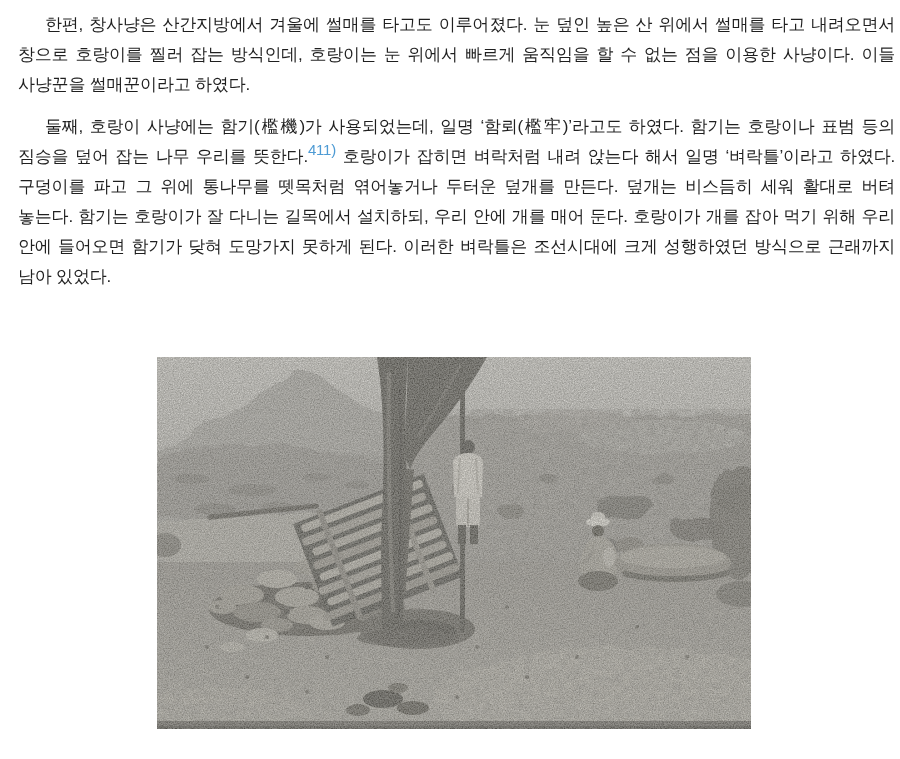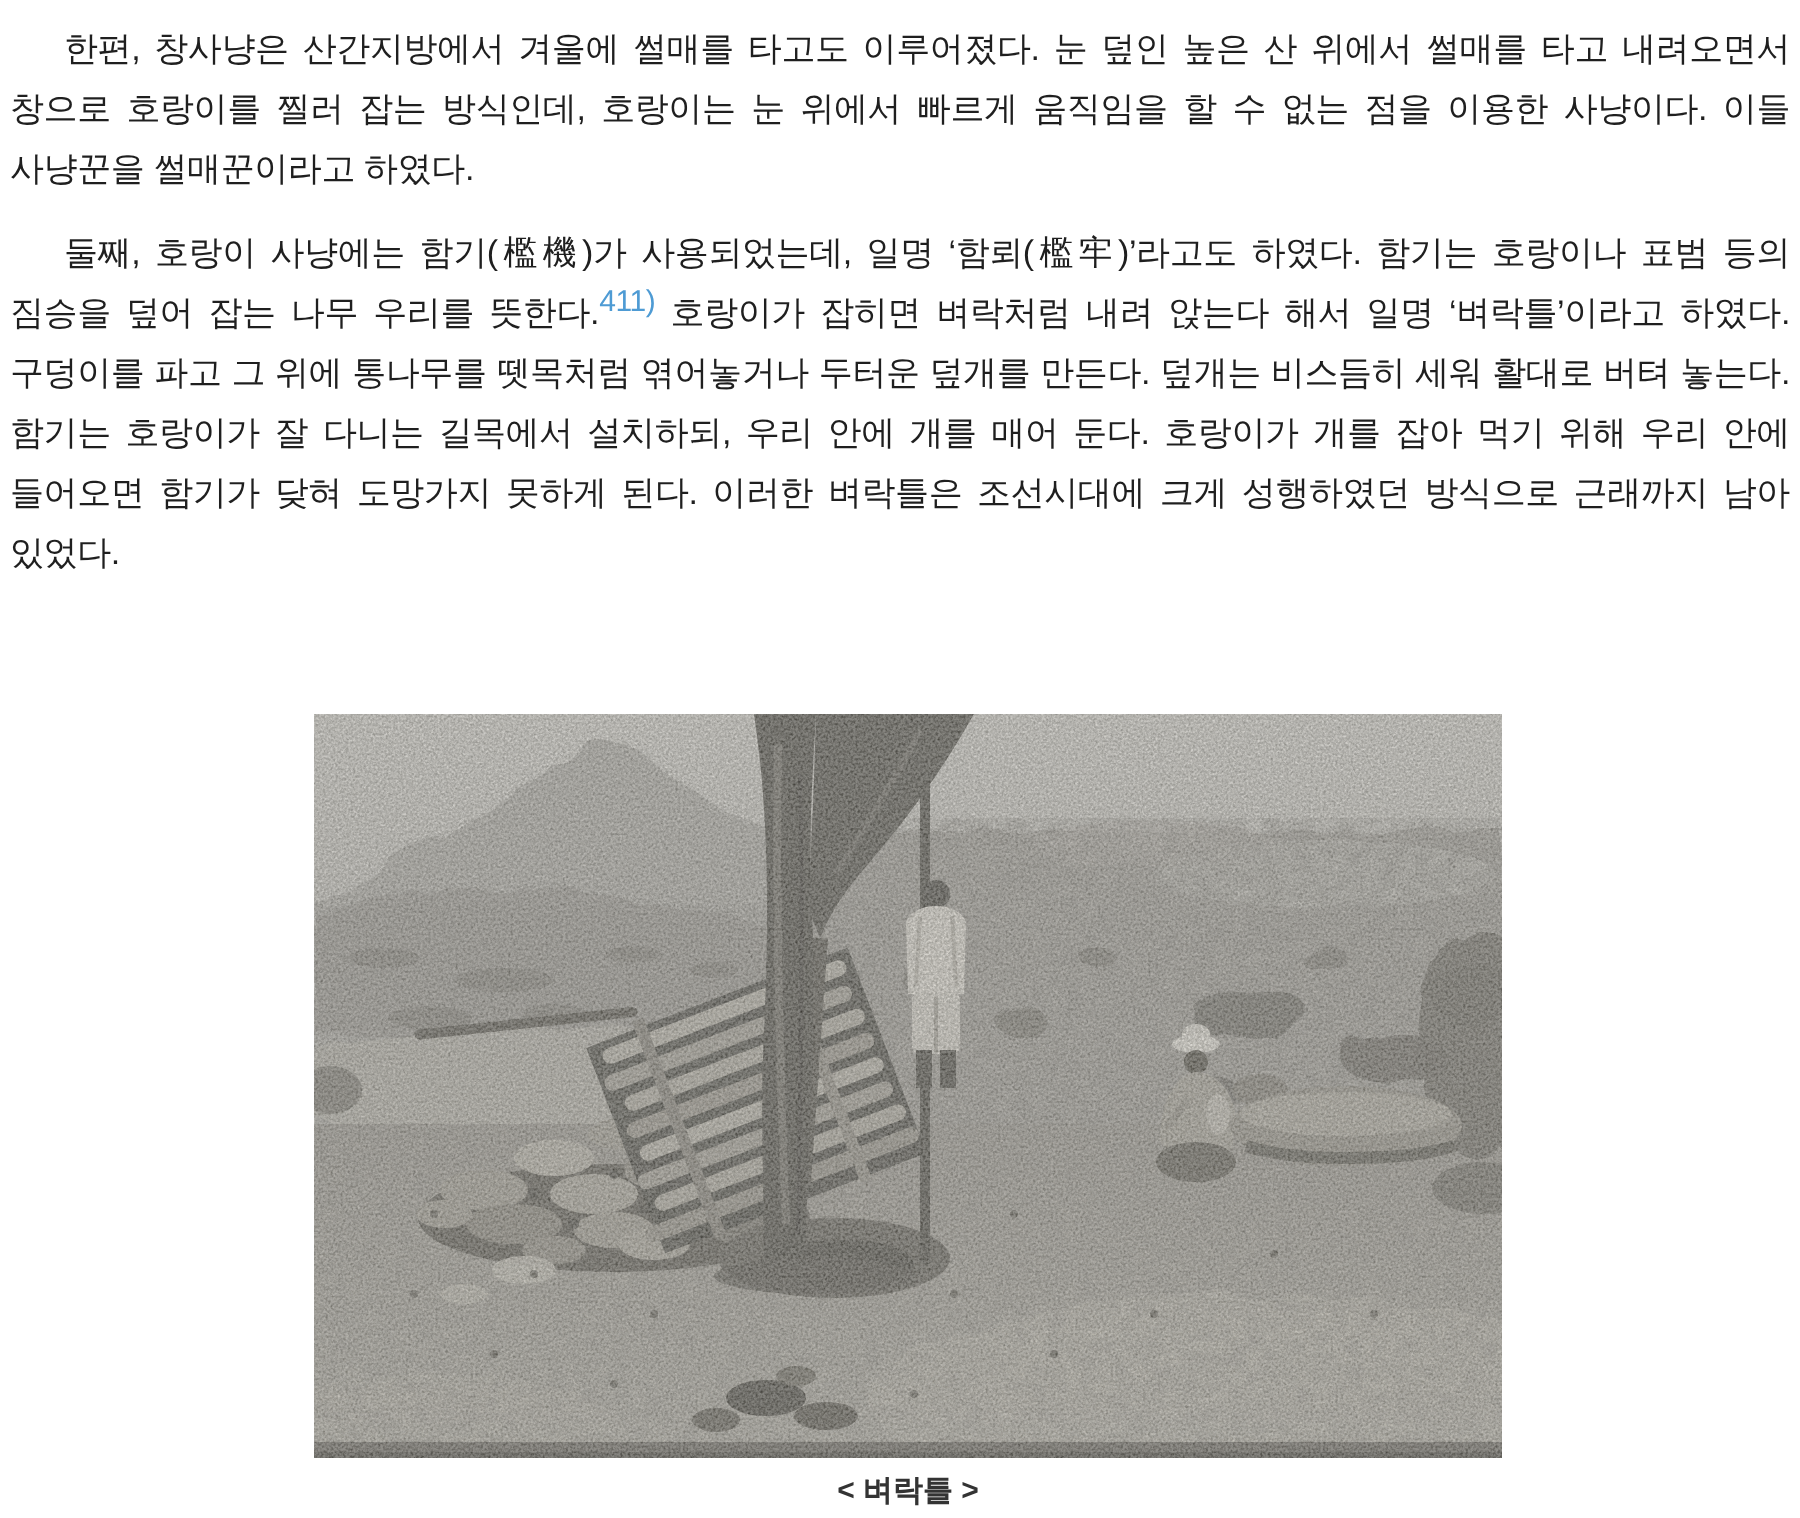--- a/index.html
+++ b/index.html
@@ -10,21 +10,21 @@
     overflow: hidden;
     background: var(--page-bg, #ffffff);
     font-family: "Liberation Sans", "DejaVu Sans", sans-serif;
   }
   .page {
     position: relative;
     width: 900px;
     height: 759px;
   }
   .article {
-    padding: 10px 5px 0 5px;
+    padding: 10px 5px 0 18px;
   }
   .para {
     margin: 0;
     font-size: 17px;
     line-height: 30px;
     letter-spacing: -0.2px;
     color: var(--text-color, #1f1f1f);
     text-align: justify;
     text-indent: 27px;
     word-break: keep-all;
@@ -251,15 +251,14 @@
           </g>
         </g>
 
         <rect y="364" width="594" height="8" fill="#55524c" opacity="0.9"></rect>
         <rect y="369" width="594" height="3" fill="#413f39"></rect>
 
         <rect width="594" height="372" filter="url(#grainD)" opacity="0.5"></rect>
         <rect width="594" height="372" filter="url(#grainL)" opacity="0.35"></rect>
       </svg>
     </div>
-    <figcaption class="photo-caption">&lt; 벼락틀 &gt;</figcaption>
   </figure>
 </div>
 
 </body></html>

